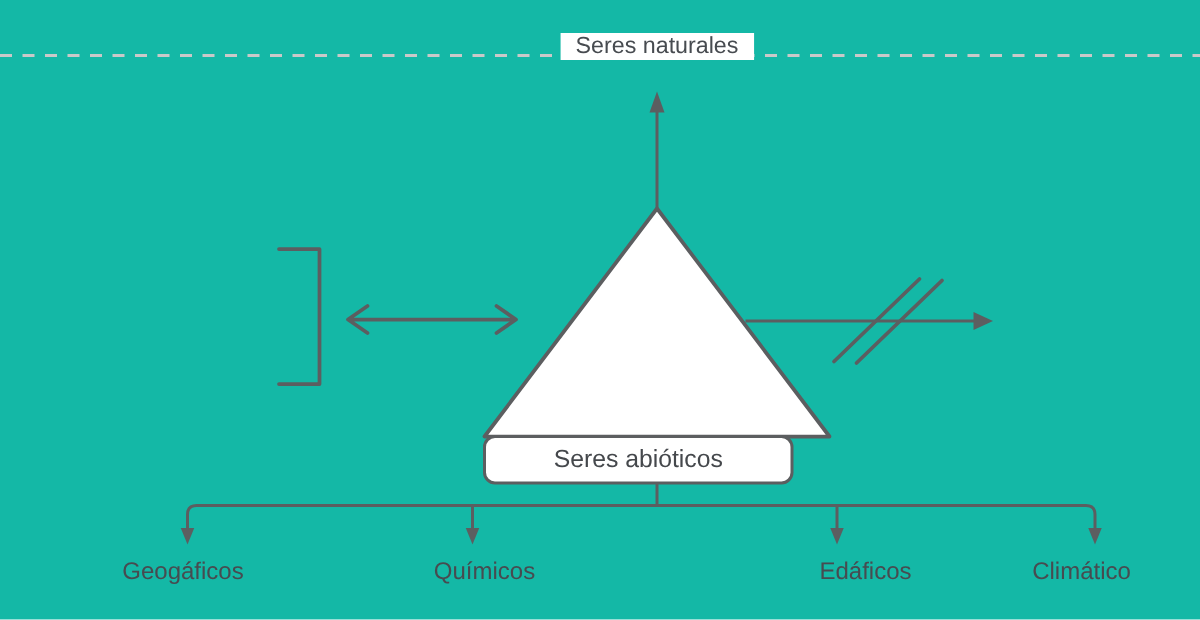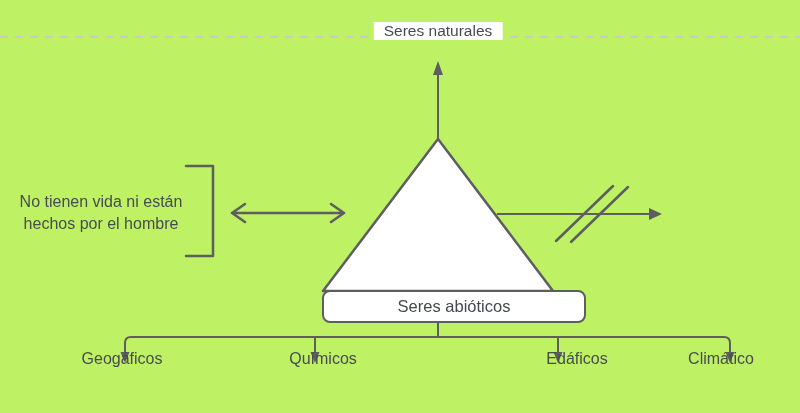--- a/index.html
+++ b/index.html
@@ -1,49 +1,49 @@
 <!DOCTYPE html>
 <html><head>
 <meta charset="utf-8">
 <style>
   html,body{margin:0;padding:0;background:#ffffff;}
   .canvas{
     position:relative;
     width:800px;height:413px;
-    background:#bef264;
+    background:#14b8a6;
     font-family:"Liberation Sans", sans-serif;
     color:#474b50;
     overflow:hidden;
   }
   svg.layer{position:absolute;left:0;top:0;z-index:1;}
   .txt{position:absolute;z-index:2;color:#474b50;}
   .title{
     top:22px;left:438px;transform:translateX(-50%);
     background:#ffffff;padding:0 10px;
     font-size:15.5px;white-space:nowrap;
   }
   .left-note{
     top:191px;left:8px;width:186px;
     text-align:center;font-size:16px;line-height:22px;
   }
   .left-note span{display:block;}
   .abiotic-box{
     position:absolute;z-index:2;
-    left:322px;top:290px;width:264px;height:33px;
+    left:322px;top:290px;width:207px;height:33px;
     background:#ffffff;border:2px solid #5c5e60;border-radius:8px;
     box-sizing:border-box;
     display:flex;align-items:center;justify-content:center;
     font-size:16.5px;color:#45484c;
   }
   .right-label{
     top:189px;left:681px;
     font-size:16px;white-space:nowrap;
   }
   .cat{
-    top:350px;transform:translateX(-50%);
+    top:373px;transform:translateX(-50%);
     font-size:16px;white-space:nowrap;
   }
   .cat.c1{left:122px;}
   .cat.c2{left:323px;}
   .cat.c3{left:561px;margin-left:16px;}
   .cat.c4{left:721px;}
 </style>
 </head>
 <body>
 
@@ -69,24 +69,20 @@
 
     <path d="M438,323 V337 M125,353 V343 Q125,337 131,337 H724 Q730,337 730,343 V353 M315,337 V353 M558,337 V353" fill="none" stroke="#5c5e60" stroke-width="2" stroke-linecap="round"></path>
     <polygon points="125,363 120.5,352 129.5,352" fill="#5c5e60"></polygon>
     <polygon points="315,363 310.5,352 319.5,352" fill="#5c5e60"></polygon>
     <polygon points="558,363 553.5,352 562.5,352" fill="#5c5e60"></polygon>
     <polygon points="730,363 725.5,352 734.5,352" fill="#5c5e60"></polygon>
   </svg>
 
   <div class="txt title">Seres naturales</div>
 
-  <div class="txt left-note">
-    <span>No tienen vida ni están</span>
-    <span>hechos por el hombre</span>
-  </div>
 
   <div class="abiotic-box">
     <span>Seres abióticos</span>
   </div>
 
 
   <span class="txt cat c1">Geogáficos</span>
   <span class="txt cat c2">Químicos</span>
   <span class="txt cat c3">Edáficos</span>
   <span class="txt cat c4">Climático</span>

